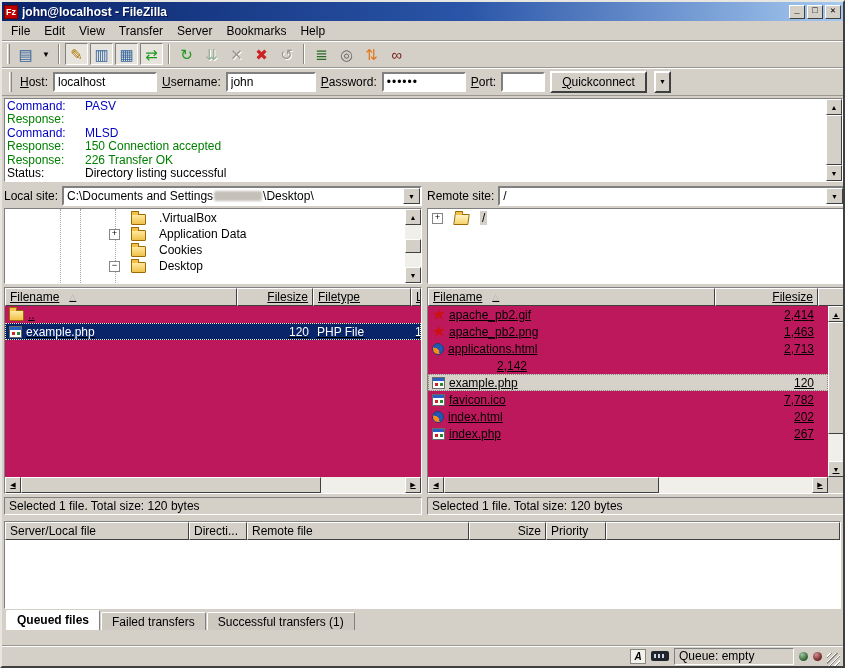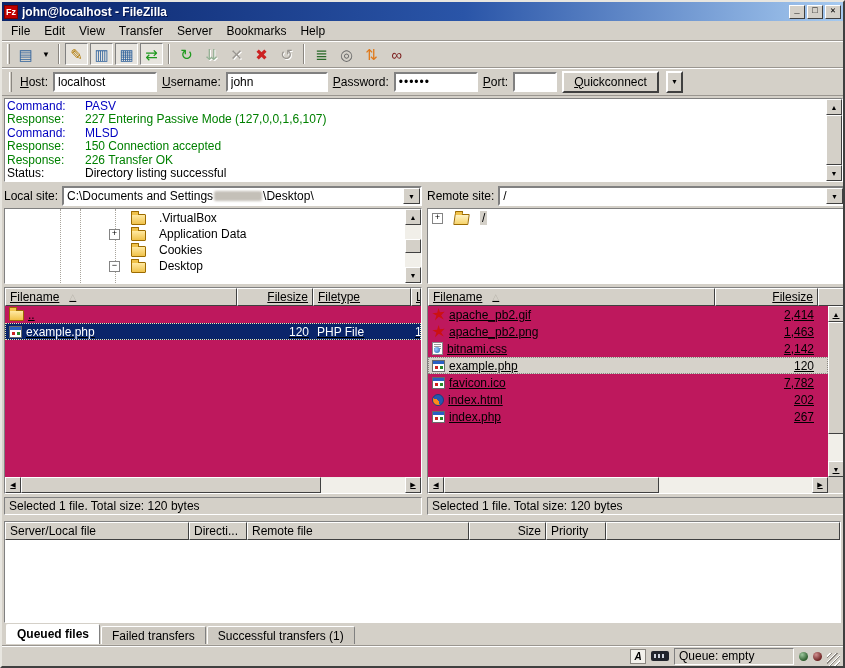--- a/index.html
+++ b/index.html
@@ -39,21 +39,21 @@
   .tb-btn.disabled .tb-glyph { text-shadow:1px 1px 0 #ffffff; }
   .tb-sep { width:2px; height:20px; border-left:1px solid #8a8680; border-right:1px solid #fff; margin:0 4px; }
 
   
   .qcbar { height:28px; display:flex; align-items:center; gap:5px; padding-left:4px;
     box-shadow:inset 0 1px 0 #fff; border-bottom:1px solid #9a9690; }
   .accel { display:inline-block; }
   .accel::first-letter { text-decoration:underline; }
   .txt { height:20px; border:2px solid; border-color:#808080 #fff #fff #808080;
     background:#fff; font-family:"Liberation Sans",sans-serif; font-size:12px; padding:0 3px; }
-  #qc-host { width:104px; } #qc-user { width:102px; }
+  #qc-host { width:104px; } #qc-user { width:90px; }
   #qc-pass { width:84px; letter-spacing:1px; } #qc-port { width:44px; }
   .button { height:22px; padding:0 10px; background:#d4d0c8;
     border:2px solid; border-color:#fff #404040 #404040 #fff;
     display:flex; align-items:center; font-size:12px; }
   .drop-btn { width:17px; height:22px; background:#d4d0c8; margin-left:2px;
     border:2px solid; border-color:#fff #404040 #404040 #fff;
     display:flex; align-items:center; justify-content:center; font-size:7px; }
 
   
   .log-wrap { height:84px; margin:2px 0 1px 2px; background:#fff; display:flex;
@@ -147,21 +147,21 @@
   .hsplit { height:4px; flex:none; }
   .queue-wrap { flex:1; margin:0 2px; display:flex; flex-direction:column;
     border:1px solid; border-color:#808080 #fff #fff #808080; background:#fff; overflow:hidden; }
   .qhead { height:18px; display:flex; flex:none; background:#d4d0c8; }
   .q0 { width:184px; flex:none; } .q1 { width:58px; flex:none; } .q2 { width:222px; flex:none; }
   .q3 { width:77px; flex:none; } .q4 { width:60px; flex:none; } .q5 { width:153px; flex:none; }
   .q6 { flex:1; }
   .queue-body { flex:1; background:#fff; }
 
   
-  .tabsrow { height:22px; flex:none; display:flex; align-items:flex-start; padding:1px 0 0 4px; gap:1px; }
+  .tabsrow { height:36px; flex:none; display:flex; align-items:flex-start; padding:1px 0 0 4px; gap:1px; }
   .tab { height:18px; padding:2px 10px 0 10px; background:#cdc9c1; color:#000;
     border:1px solid; border-color:#fff #808080 #808080 #fff; border-bottom:none;
     border-radius:2px 2px 0 0; margin-top:2px; }
   .tab.active { background:#fff; font-weight:bold; height:20px; margin-top:0; }
 
   
   .statusbar { height:21px; flex:none; display:flex; align-items:center; justify-content:flex-end;
     gap:5px; padding:0 3px; box-shadow:inset 0 1px 0 #fff; border-top:1px solid #9a9690; }
   .ascii-badge { width:16px; height:15px; background:#f4f2ec; border:1px solid #8a8680;
     font-size:10px; font-weight:bold; font-style:italic; text-align:center; line-height:13px; }
@@ -270,21 +270,20 @@
   </div>
 
   <div class="log-wrap">
     <div class="log-rows" id="log-rows">
         <div class="log-row" style="color: rgb(0, 0, 192);">
           <span class="log-type">Command:</span>
           <span class="log-msg">PASV</span>
         </div>
         <div class="log-row" style="color: rgb(0, 128, 0);">
           <span class="log-type">Response:</span>
-          <span class="log-msg">227 Entering Passive Mode (127,0,0,1,6,107)</span>
         </div>
         <div class="log-row" style="color: rgb(0, 0, 192);">
           <span class="log-type">Command:</span>
           <span class="log-msg">MLSD</span>
         </div>
         <div class="log-row" style="color: rgb(0, 128, 0);">
           <span class="log-type">Response:</span>
           <span class="log-msg">150 Connection accepted</span>
         </div>
         <div class="log-row" style="color: rgb(0, 128, 0);">
@@ -450,23 +449,27 @@
               <div class="file-row">
                 <div class="fcell c0">
                   <span class="apache-image-icon"></span>
                   <span>apache_pb2.png</span>
                 </div>
                 <div class="fcell c1 num">1,463</div>
                 <div class="fcell c2"></div>
               </div>
               <div class="file-row">
                 <div class="fcell c0">
-                  <span class="css-doc-icon"></span>
-                  <span>bitnami.css</span>
-                </div>
+                  <span class="firefox-icon"></span>
+                  <span>applications.html</span>
+                </div>
+                <div class="fcell c1 num">2,713</div>
+                <div class="fcell c2"></div>
+              </div>
+              <div class="file-row">
                 <div class="fcell c1 num">2,142</div>
                 <div class="fcell c2"></div>
               </div>
               <div class="file-row sel-gray">
                 <div class="fcell c0">
                   <span class="php-file-icon"></span>
                   <span>example.php</span>
                 </div>
                 <div class="fcell c1 num">120</div>
                 <div class="fcell c2"></div>

